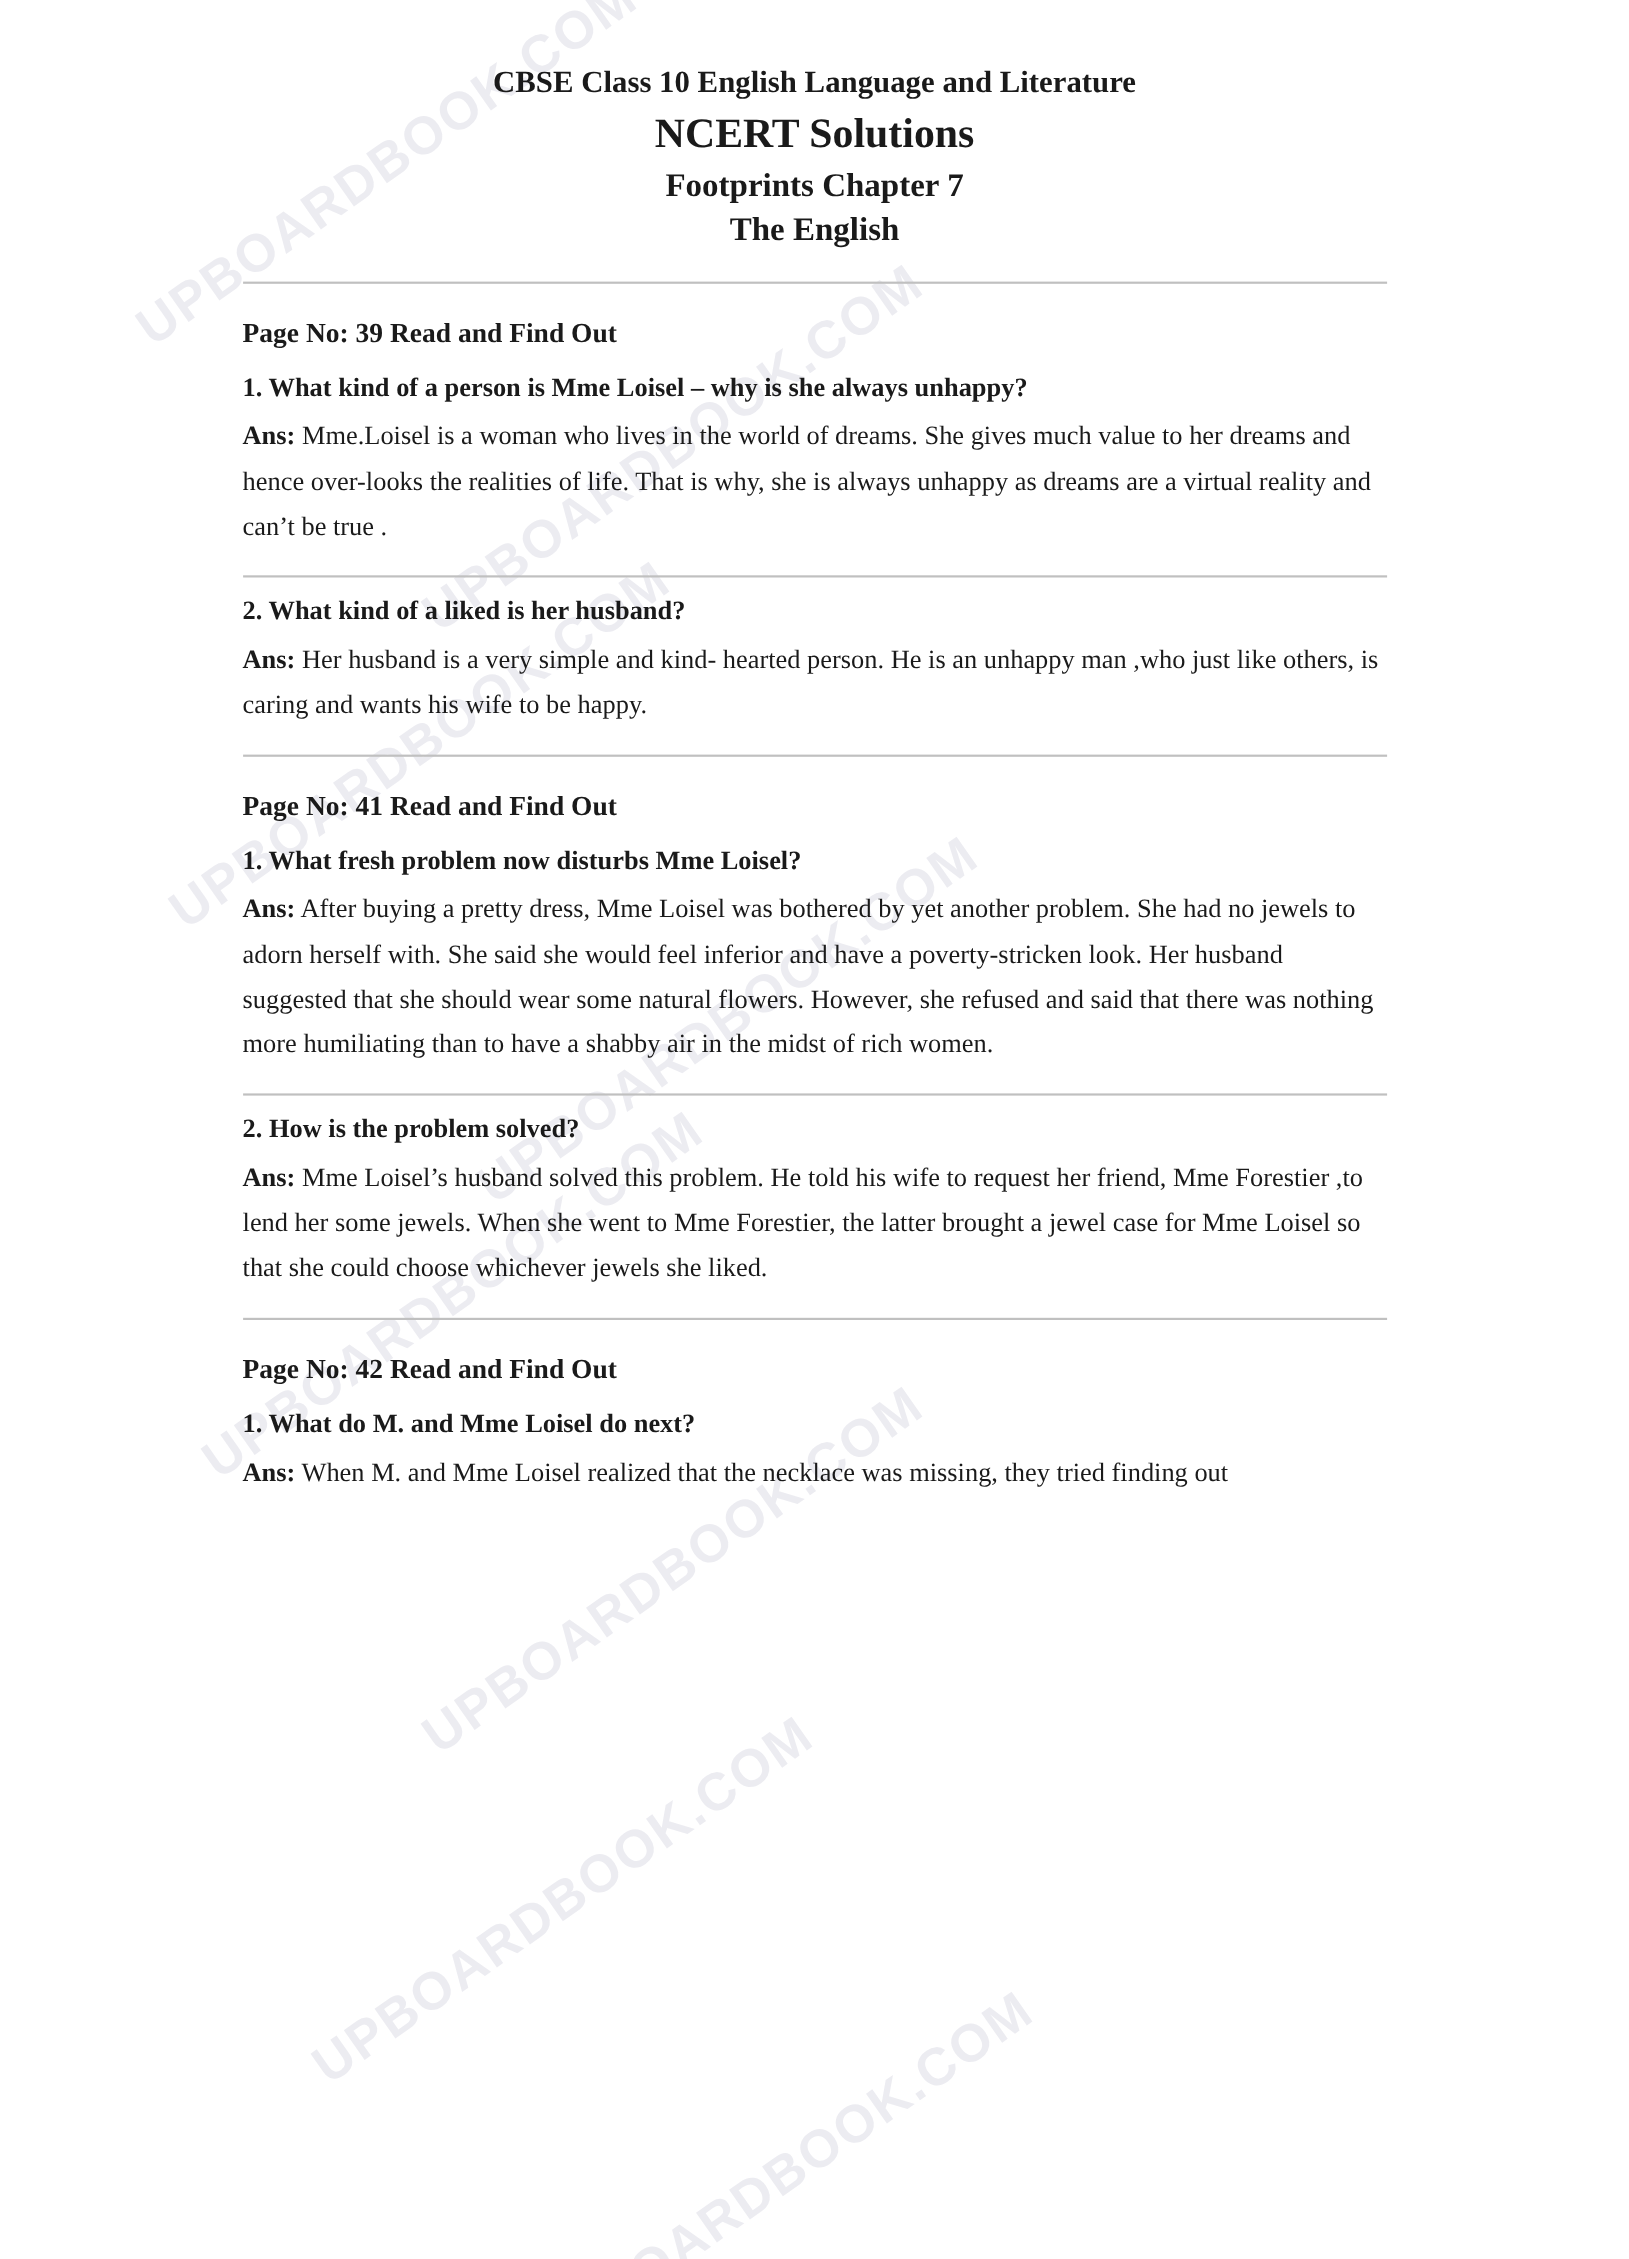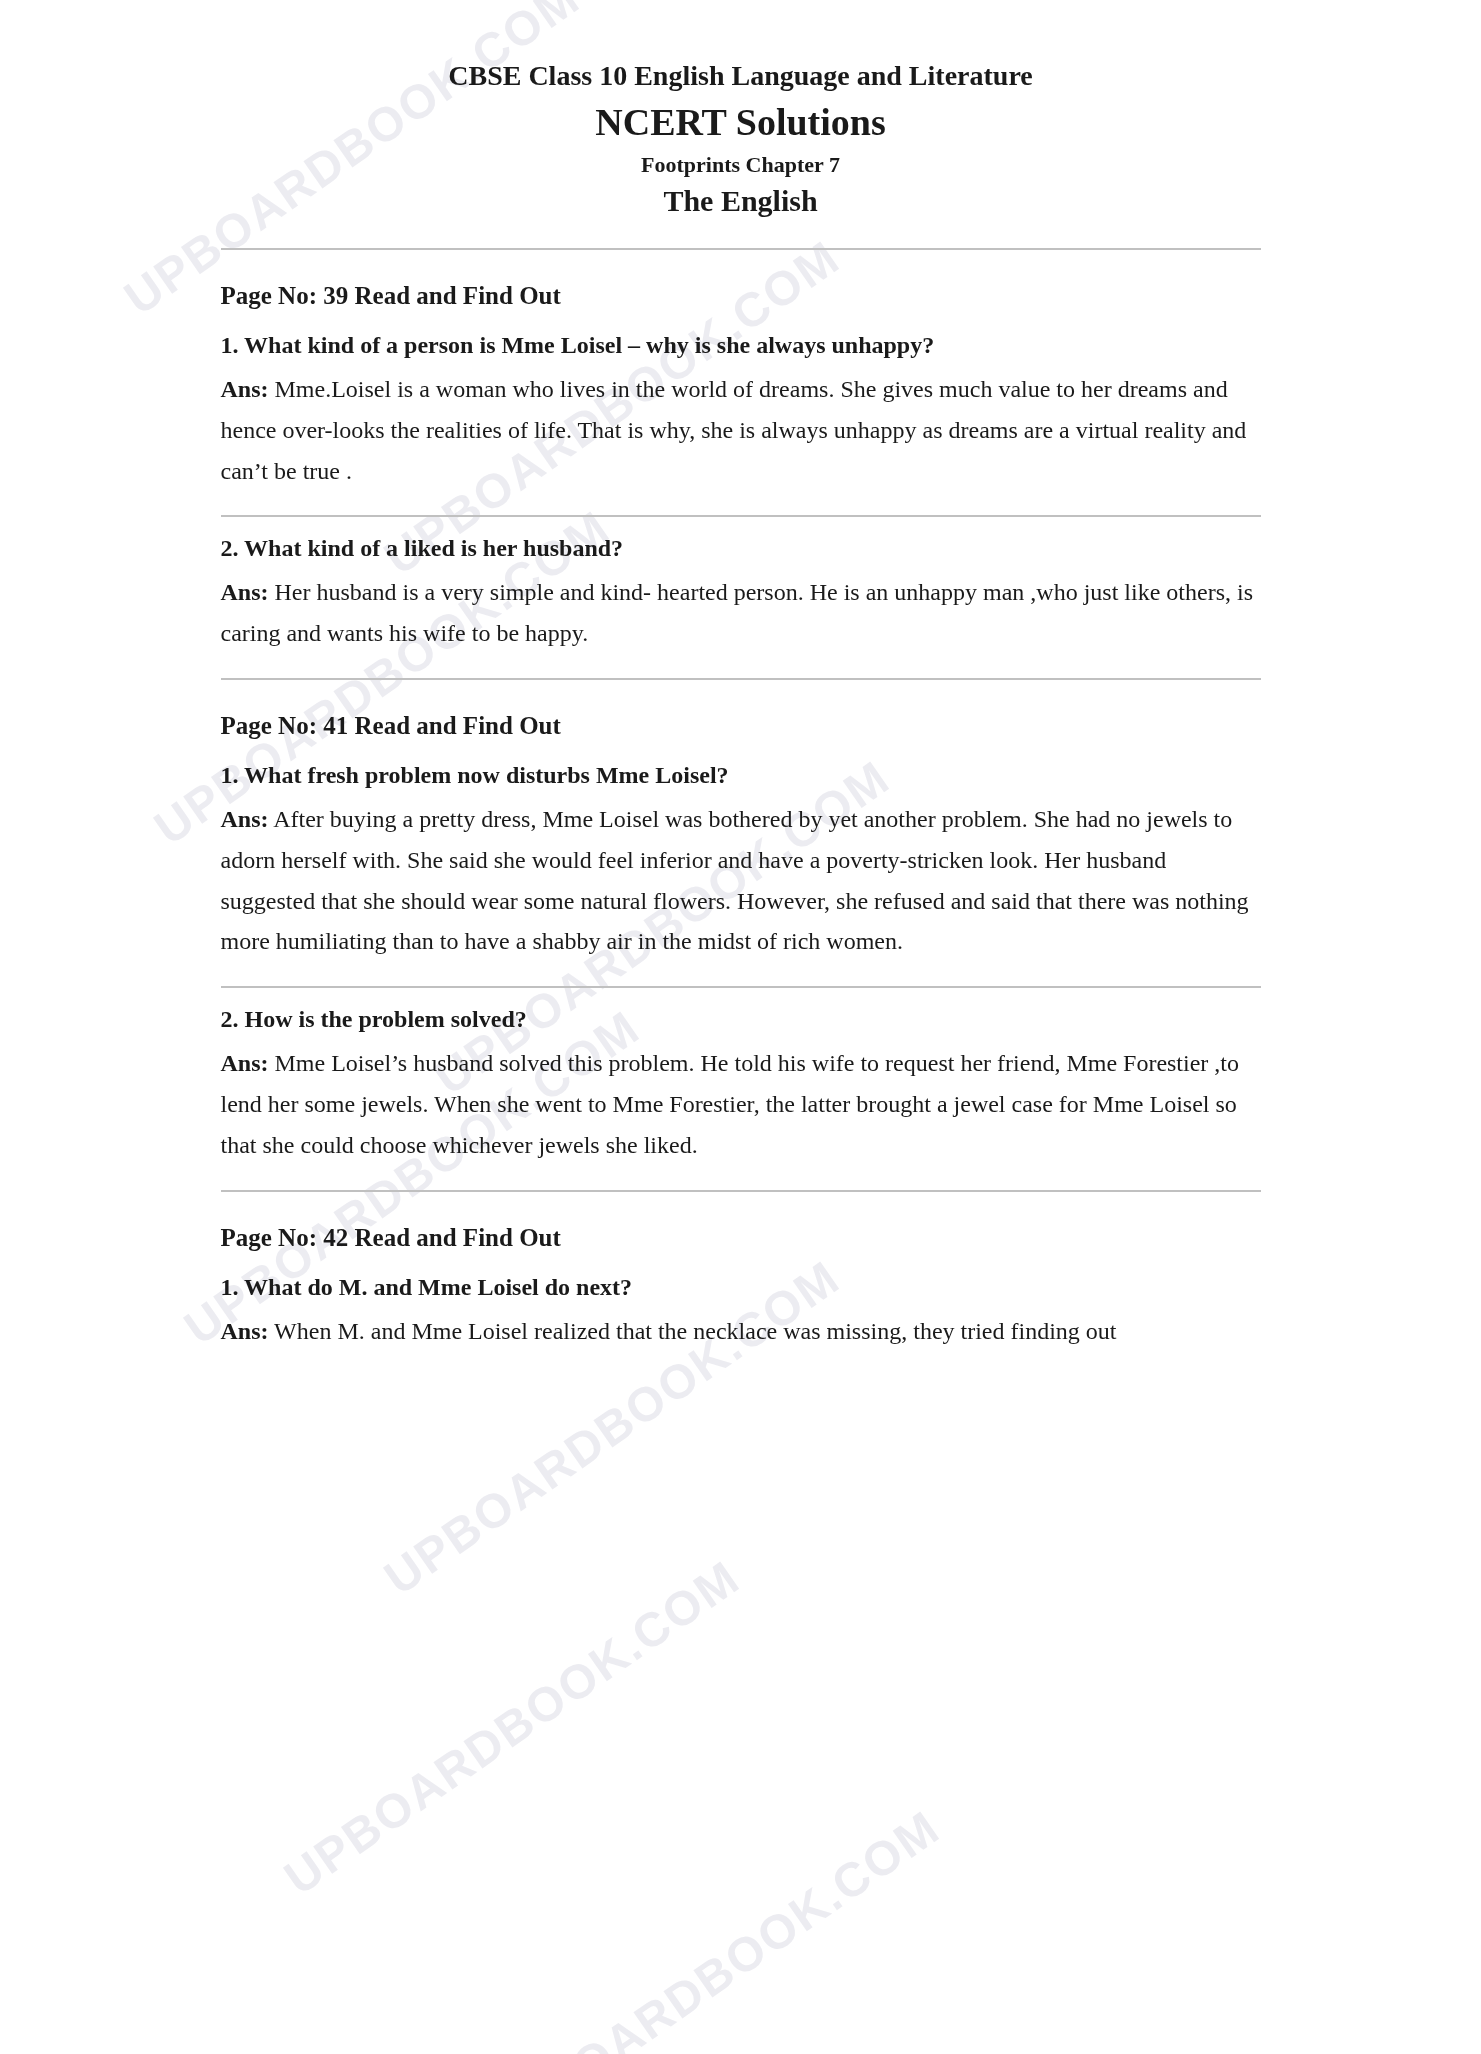--- a/index.html
+++ b/index.html
@@ -63,21 +63,21 @@
       margin-bottom: 8px;
     }
 
     .header-line2 {
       font-size: 38px;
       font-weight: bold;
       margin-bottom: 8px;
     }
 
     .header-line3 {
-      font-size: 22px;
+      font-size: 30px;
       font-weight: bold;
       margin-bottom: 6px;
     }
 
     .header-line4 {
       font-size: 30px;
       font-weight: bold;
     }
 
     .divider {

